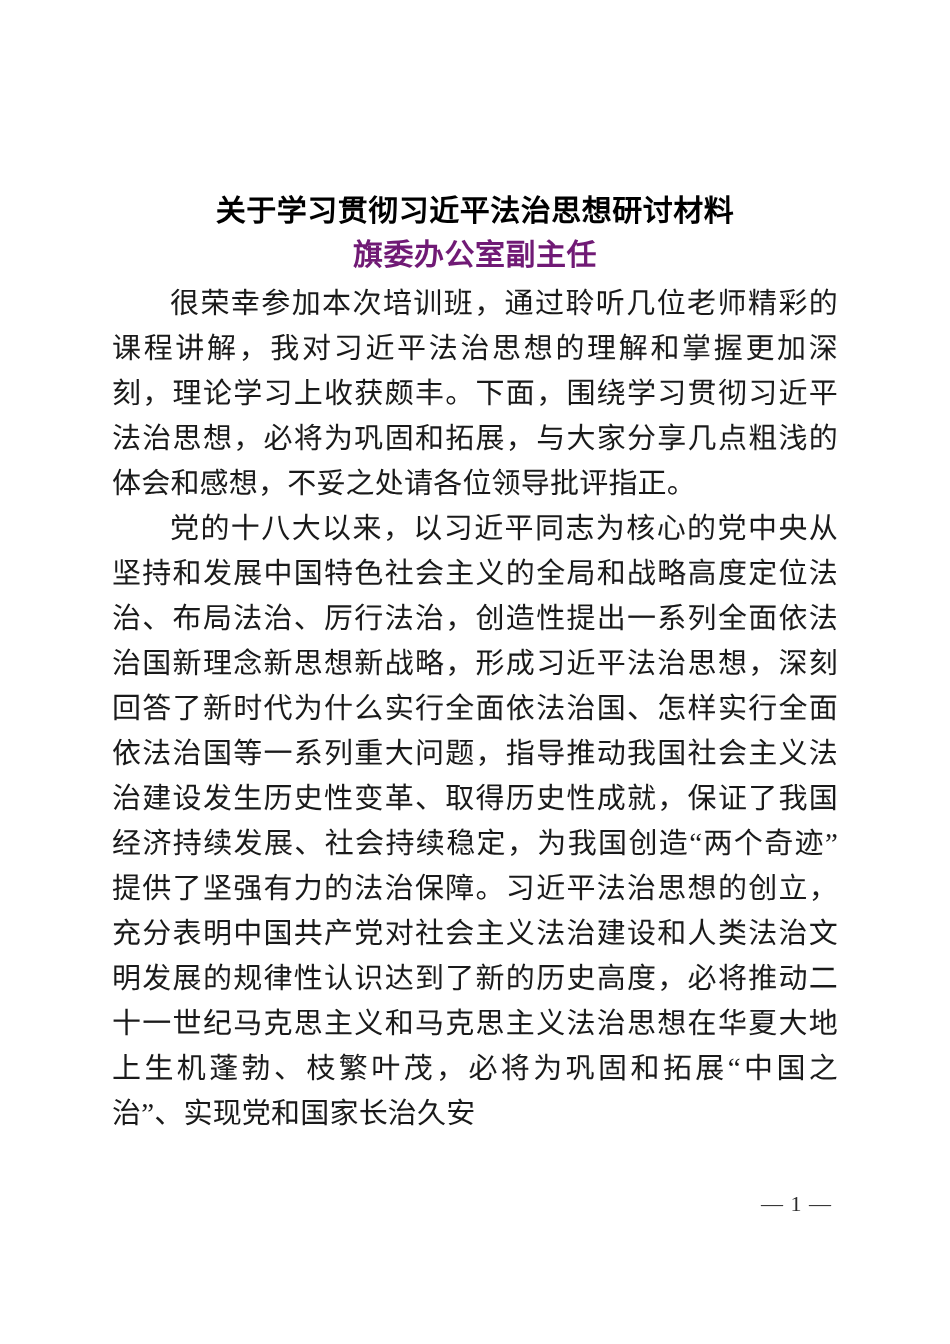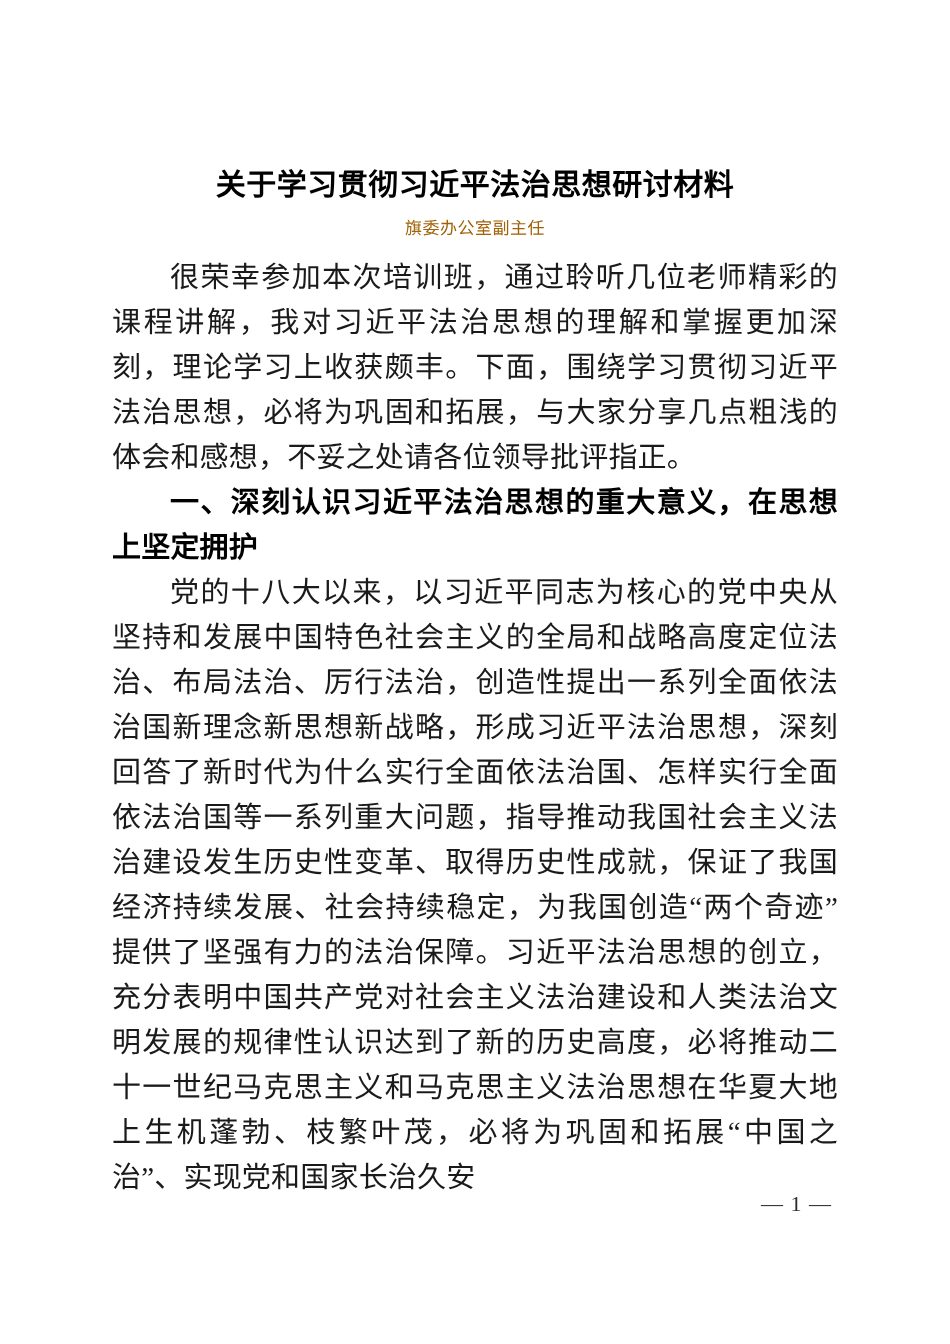--- a/index.html
+++ b/index.html
@@ -15,44 +15,44 @@
     height: 1344px;
     margin: 0 auto;
     background: #ffffff;
     overflow: hidden;
     box-sizing: border-box;
   }
 
   .content {
     position: absolute;
     left: 112px;
-    top: 162px;
+    top: 188px;
     width: 726px;
   }
 
   
   .doc-title {
     font-family: "Liberation Serif", "DejaVu Serif", serif;
     font-weight: bold;
     font-size: 30px;
     line-height: 45px;
     text-align: center;
     color: #000000;
     letter-spacing: 0.5px;
     margin: 0;
     white-space: nowrap;
   }
 
   .doc-subtitle {
     font-family: "Liberation Serif", "DejaVu Serif", serif;
-    font-weight: normal;
-    font-size: 17px;
+    font-weight: bold;
+    font-size: 30px;
     line-height: 44px;
     text-align: center;
-    color: #a16207;
+    color: #701a75;
     letter-spacing: 0.5px;
     margin: 0 0 4px 0;
     white-space: nowrap;
   }
 
   
   .body-para {
     font-family: "Liberation Serif", "DejaVu Serif", serif;
     font-size: 29px;
     line-height: 45px;
@@ -106,21 +106,20 @@
 <div class="page">
 
   <div class="content">
 
     <h1 class="doc-title">关于学习贯彻习近平法治思想研讨材料</h1>
 
     <h2 class="doc-subtitle">旗委办公室副主任</h2>
 
     <p class="body-para">很荣幸参加本次培训班，通过聆听几位老师精彩的课程讲解，我对习近平法治思想的理解和掌握更加深刻，理论学习上收获颇丰。下面，围绕学习贯彻习近平法治思想，必将为巩固和拓展，与大家分享几点粗浅的体会和感想，不妥之处请各位领导批评指正。</p>
 
-    <p class="section-heading">一、深刻认识习近平法治思想的重大意义，在思想上坚定拥护</p>
 
     <p class="body-para">党的十八大以来，以习近平同志为核心的党中央从坚持和发展中国特色社会主义的全局和战略高度定位法治、布局法治、厉行法治，创造性提出一系列全面依法治国新理念新思想新战略，形成习近平法治思想，深刻回答了新时代为什么实行全面依法治国、怎样实行全面依法治国等一系列重大问题，指导推动我国社会主义法治建设发生历史性变革、取得历史性成就，保证了我国经济持续发展、社会持续稳定，为我国创造“两个奇迹”提供了坚强有力的法治保障。习近平法治思想的创立，充分表明中国共产党对社会主义法治建设和人类法治文明发展的规律性认识达到了新的历史高度，必将推动二十一世纪马克思主义和马克思主义法治思想在华夏大地上生机蓬勃、枝繁叶茂，必将为巩固和拓展“中国之治”、实现党和国家长治久安</p>
 
   </div>
 
   <div class="page-footer">
     <span class="page-number">— 1 —</span>
   </div>
 
 </div>

